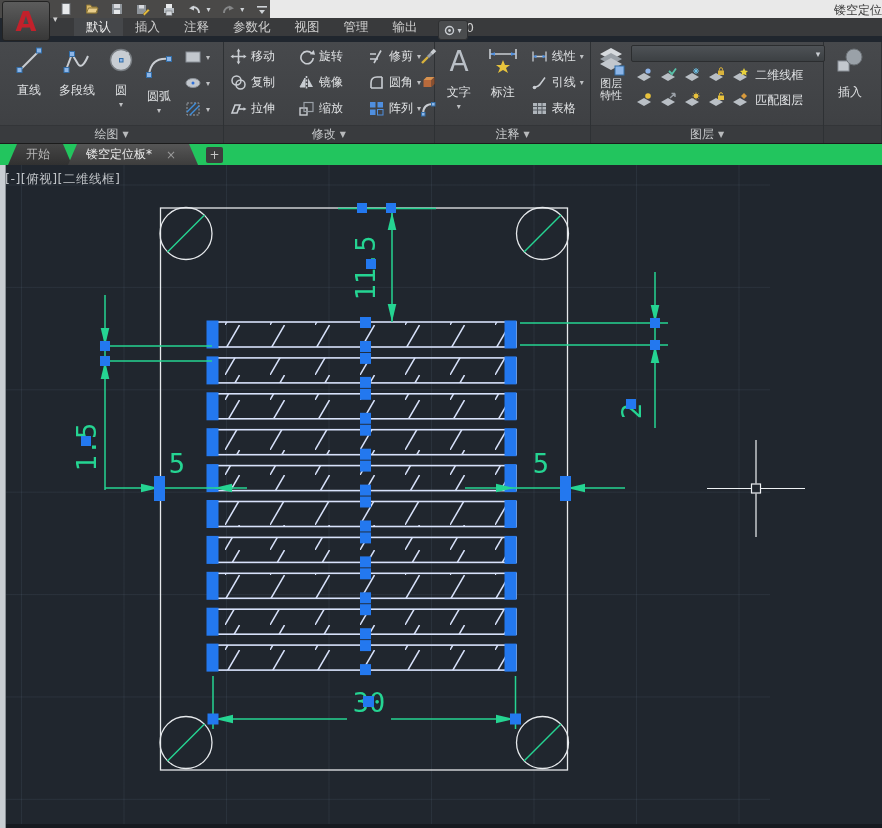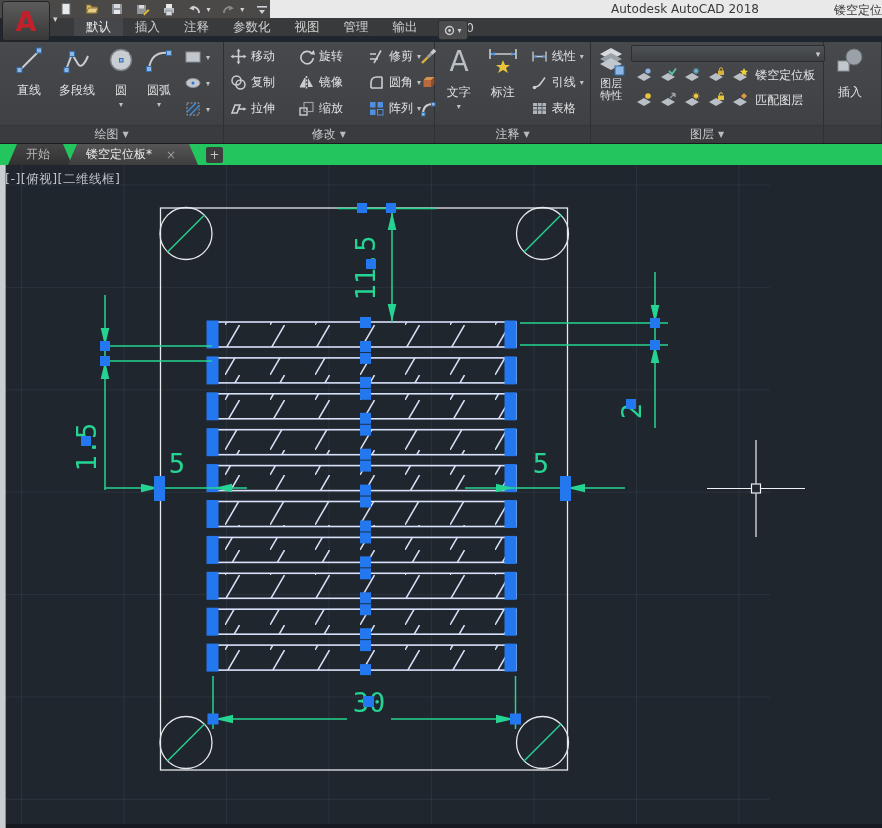--- a/index.html
+++ b/index.html
@@ -129,21 +129,20 @@
           </svg>
         </span>
       <span class="qat-caret">▾</span>
       <span class="qat-btn">
         <svg width="14" height="14" viewBox="0 0 14 14">
             <rect x="2" y="4" width="10" height="1.6" fill="#cfd3d7"></rect>
             <polygon points="4,8 10,8 7,12" fill="#cfd3d7"></polygon>
           </svg>
         </span>
     </div>
-    <span class="abs app-title">Autodesk AutoCAD 2018</span>
     <span class="abs doc-title">镂空定位板.</span>
   </div>
   <div class="abs app-logo">
     <span>A</span>
   </div>
   <span class="abs logo-caret">▾</span>
 
   <div class="abs tabbar">
     <div class="rtab active">默认</div>
     <div class="rtab">插入</div>
@@ -184,21 +183,21 @@
         </div>
         <div class="bigbtn" style="left:106px;top:4px;width:30px">
           <svg class="tool-ico" width="28" height="28" viewBox="0 0 28 28">
               <circle cx="14" cy="14" r="10.5" fill="#c8cdd3" stroke="#787d82" stroke-width="1.4"></circle>
               <line x1="14" y1="14" x2="21.5" y2="6.5" stroke="#5d83ad" stroke-width="1.6"></line>
               <rect class="g" x="12.5" y="12.5" width="3.5" height="3.5"></rect>
             </svg>
           <span class="lbl">圆</span>
           <span class="car">▾</span>
         </div>
-        <div class="bigbtn" style="left:140px;top:4px;width:38px">
+        <div class="bigbtn" style="left:140px;top:10px;width:38px">
           <svg class="tool-ico" width="28" height="28" viewBox="0 0 28 28">
               <path d="M4 23 Q6 5 24 7"></path>
               <rect class="g" x="1.5" y="20.5" width="5" height="5"></rect>
               <rect class="g" x="21.5" y="4.5" width="5" height="5"></rect>
             </svg>
           <span class="lbl">圆弧</span>
           <span class="car">▾</span>
         </div>
         <div class="smallrow" style="left:184px;top:6px">
           <svg width="18" height="18" viewBox="0 0 18 18">
@@ -410,21 +409,21 @@
             </svg>
           <svg width="19" height="17" viewBox="0 0 19 17">
               <polygon points="2,10 9,6 16,10 9,14" fill="#b9bfc5"></polygon>
               <rect x="11" y="3.5" width="6" height="4.5" fill="#d8b23c"></rect>
               <path d="M12.5 3.5 V2.2 A1.5 1.5 0 0 1 15.5 2.2 V3.5" stroke="#d8b23c" fill="none"></path>
             </svg>
           <svg width="19" height="17" viewBox="0 0 19 17">
               <polygon points="2,10 9,6 16,10 9,14" fill="#b9bfc5"></polygon>
               <polygon points="13,1 14.2,3.6 17,3.9 15,5.8 15.6,8.6 13,7.2 10.4,8.6 11,5.8 9,3.9 11.8,3.6" fill="#e8d23c"></polygon>
             </svg>
-          <span class="lbl">镂空定位板</span>
+          <span class="lbl">二维线框</span>
         </div>
         <div class="smallrow" style="left:44px;top:50px;gap:5px">
           <svg width="19" height="17" viewBox="0 0 19 17">
               <polygon points="2,10 9,6 16,10 9,14" fill="#b9bfc5"></polygon>
               <circle cx="13" cy="4" r="2.8" fill="#e8c23c"></circle>
             </svg>
           <svg width="19" height="17" viewBox="0 0 19 17">
               <polygon points="2,10 9,6 16,10 9,14" fill="#b9bfc5"></polygon>
               <path d="M11 6 L16 1.5 M16 1.5 H12.5 M16 1.5 V5" stroke="#9aa0a7" stroke-width="1.4" fill="none"></path>
             </svg>

